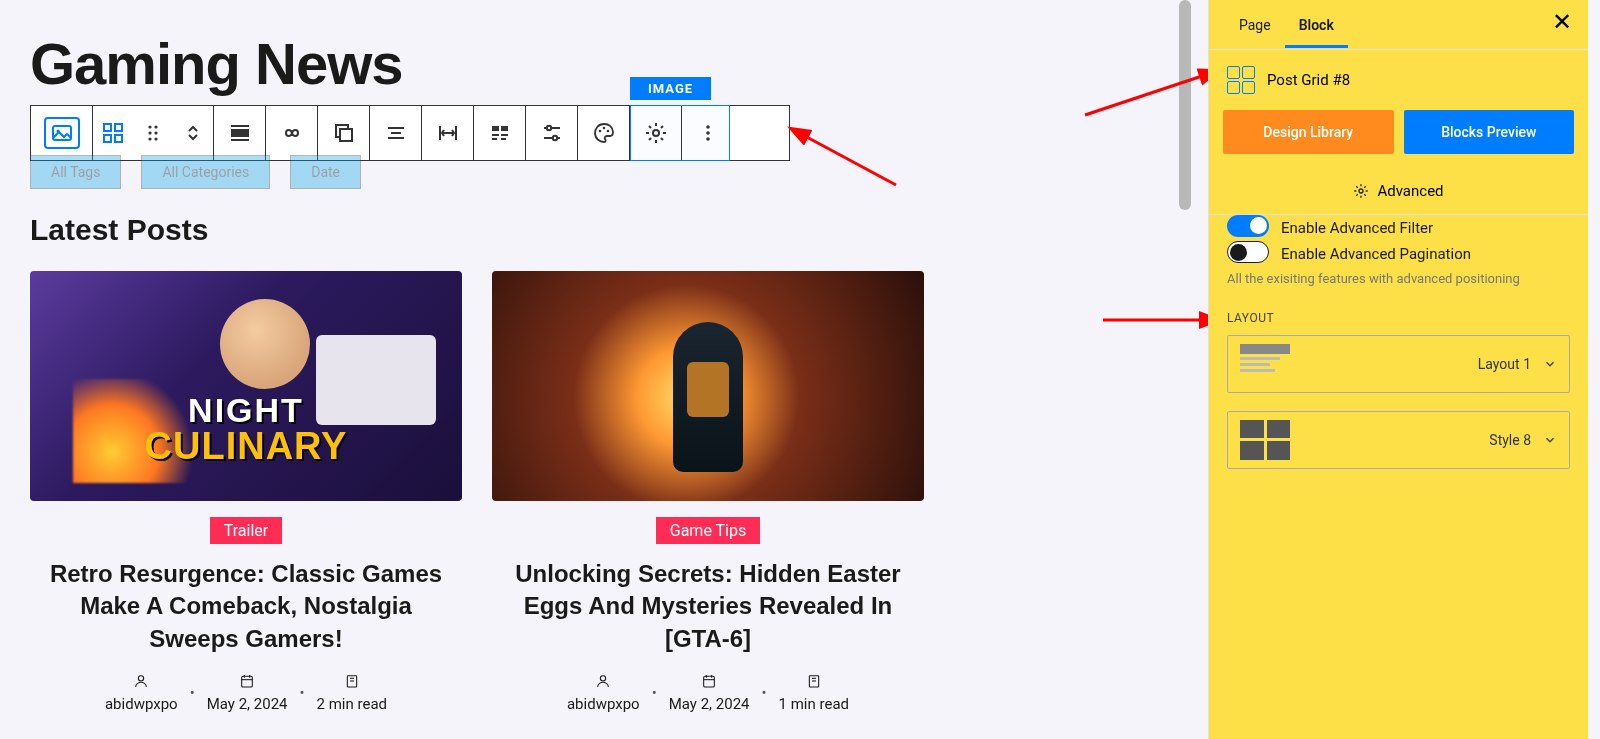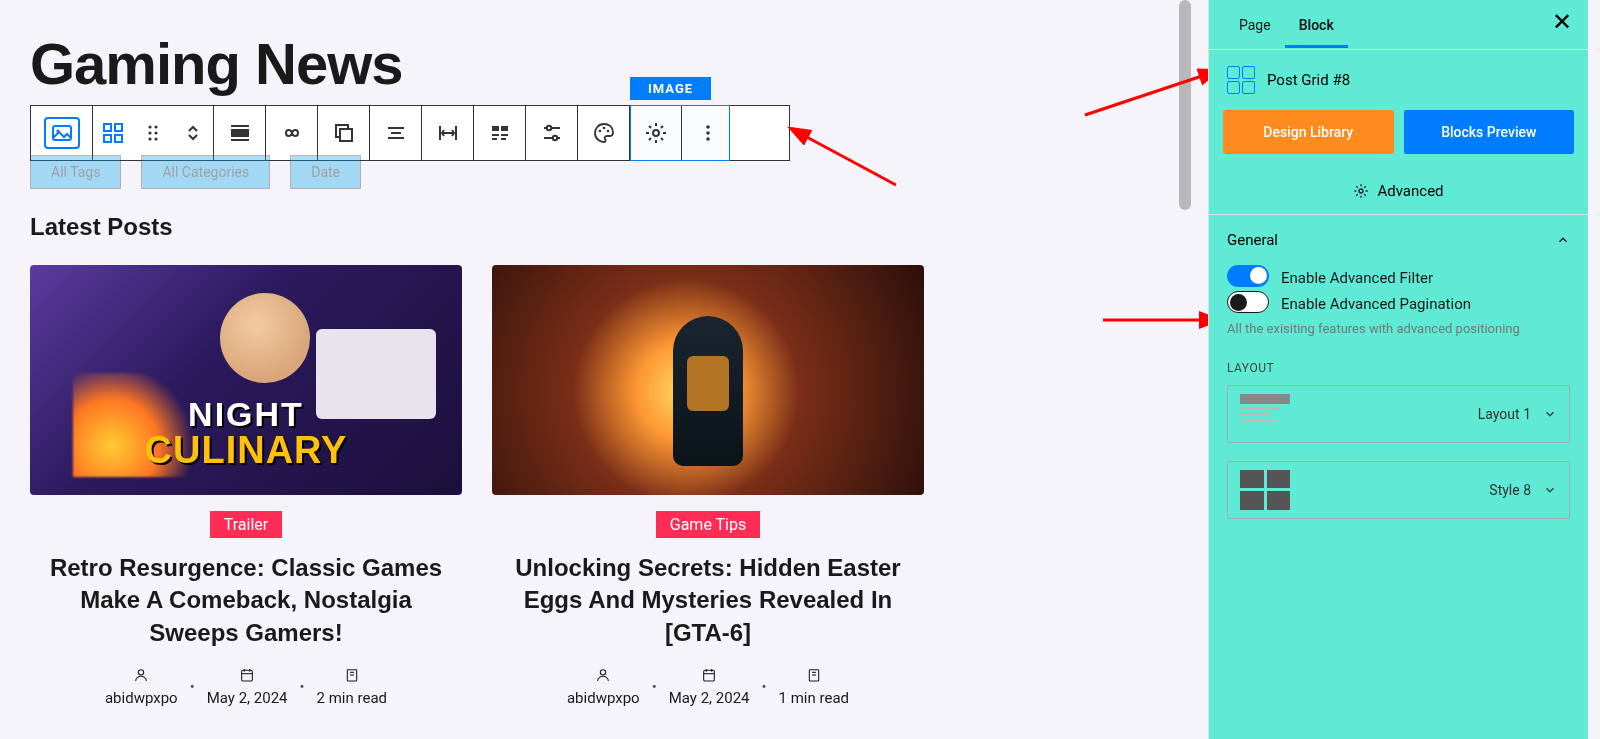--- a/index.html
+++ b/index.html
@@ -88,21 +88,21 @@
   opacity: 0.35;
 }
 .filter-box {
   border: 1px solid #333;
   padding: 8px 20px;
   font-size: 14px;
   background: #0ea5e9;
 }
 .section-title {
   font-family: "Arial Black", sans-serif;
-  font-size: 24px;
+  font-size: 30px;
   font-weight: 900;
   margin-bottom: 24px;
   color: #1a1a1a;
 }
 .post-grid {
   display: flex;
   gap: 30px;
 }
 .post-card {
   width: 432px;
@@ -122,21 +122,21 @@
 .post-img.img1::before {
   content:"";
   position:absolute;
   left:10%; bottom:8%;
   width:30%; height:45%;
   background: radial-gradient(circle at 30% 70%, #ffcc33 0%, #ff7722 40%, transparent 70%);
   filter: blur(1px);
 }
 .post-img.img1 .overlay-text {
   position:absolute;
-  bottom: 26px;
+  bottom: 36px;
   left: 50%;
   transform: translateX(-50%);
   font-family:"Arial Black",sans-serif;
   font-weight:900;
   text-align:center;
   line-height:1;
 }
 .post-img.img1 .overlay-text .l1 { color:#fff; font-size:34px; text-shadow:2px 2px 0 #000; letter-spacing:2px; }
 .post-img.img1 .overlay-text .l2 { color:#ffc107; font-size:38px; text-shadow:2px 2px 0 #000; letter-spacing:1px; }
 .post-img.img1 .person {
@@ -188,21 +188,21 @@
 }
 .post-meta .sep { color: #555; }
 .post-meta .mi { display: inline-flex; align-items: center; gap: 6px; flex-direction: column; }
 .meta-icon { width:16px; height:16px; fill:none; stroke:#1a1a1a; stroke-width:1.6; }
 .sidebar {
   position: absolute;
   right: 12px;
   top: 0;
   width: 380px;
   height: 100%;
-  background: #5eead4;
+  background: #fde047;
   border-left: 1px solid #e0e0e0;
   overflow: hidden;
   font-size: 14px;
 }
 .sb-tabs {
   display: flex;
   align-items: center;
   padding: 0 16px;
   border-bottom: 1px solid #e0e0e0;
   height: 50px;
@@ -614,26 +614,20 @@
     <div class="sb-subtab">
       <svg class="gear-ic" viewBox="0 0 24 24">
           <circle cx="12" cy="12" r="3" fill="none" stroke="#222" stroke-width="2"></circle>
           <path d="M12 2v3M12 19v3M2 12h3M19 12h3M5 5l2 2M17 17l2 2M19 5l-2 2M7 17l-2 2" stroke="#222" stroke-width="2"></path>
         </svg>
       <span>Advanced</span>
     </div>
   </div>
 
   <div class="sb-panel">
-    <div class="sb-panel-head">
-      <span>General</span>
-      <svg class="chev" viewBox="0 0 24 24">
-          <path d="M6 15 L12 9 L18 15" fill="none" stroke="#222" stroke-width="2.5"></path>
-        </svg>
-    </div>
     <div class="sb-panel-body">
       <div class="toggle-row">
         <div class="toggle on"></div>
         <div class="toggle-label">Enable Advanced Filter</div>
       </div>
 
       <div class="toggle-row">
         <div class="toggle off"></div>
         <div class="toggle-label">Enable Advanced Pagination</div>
       </div>

